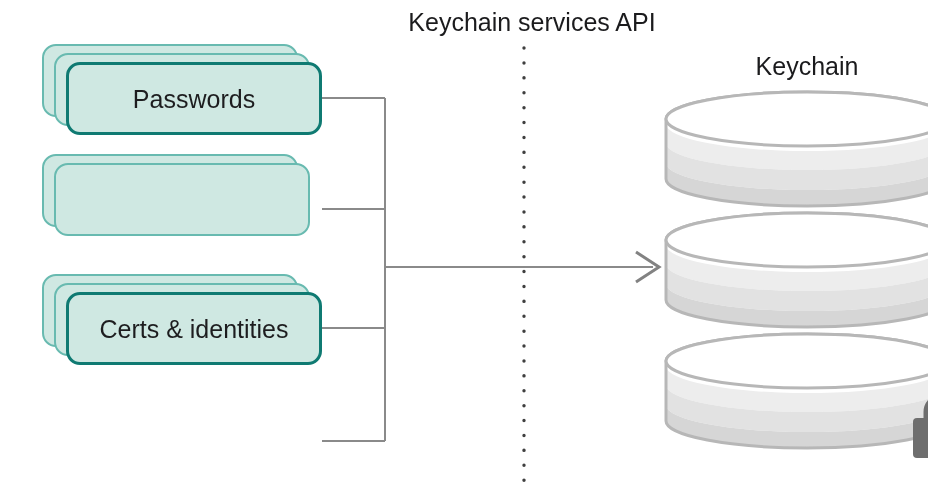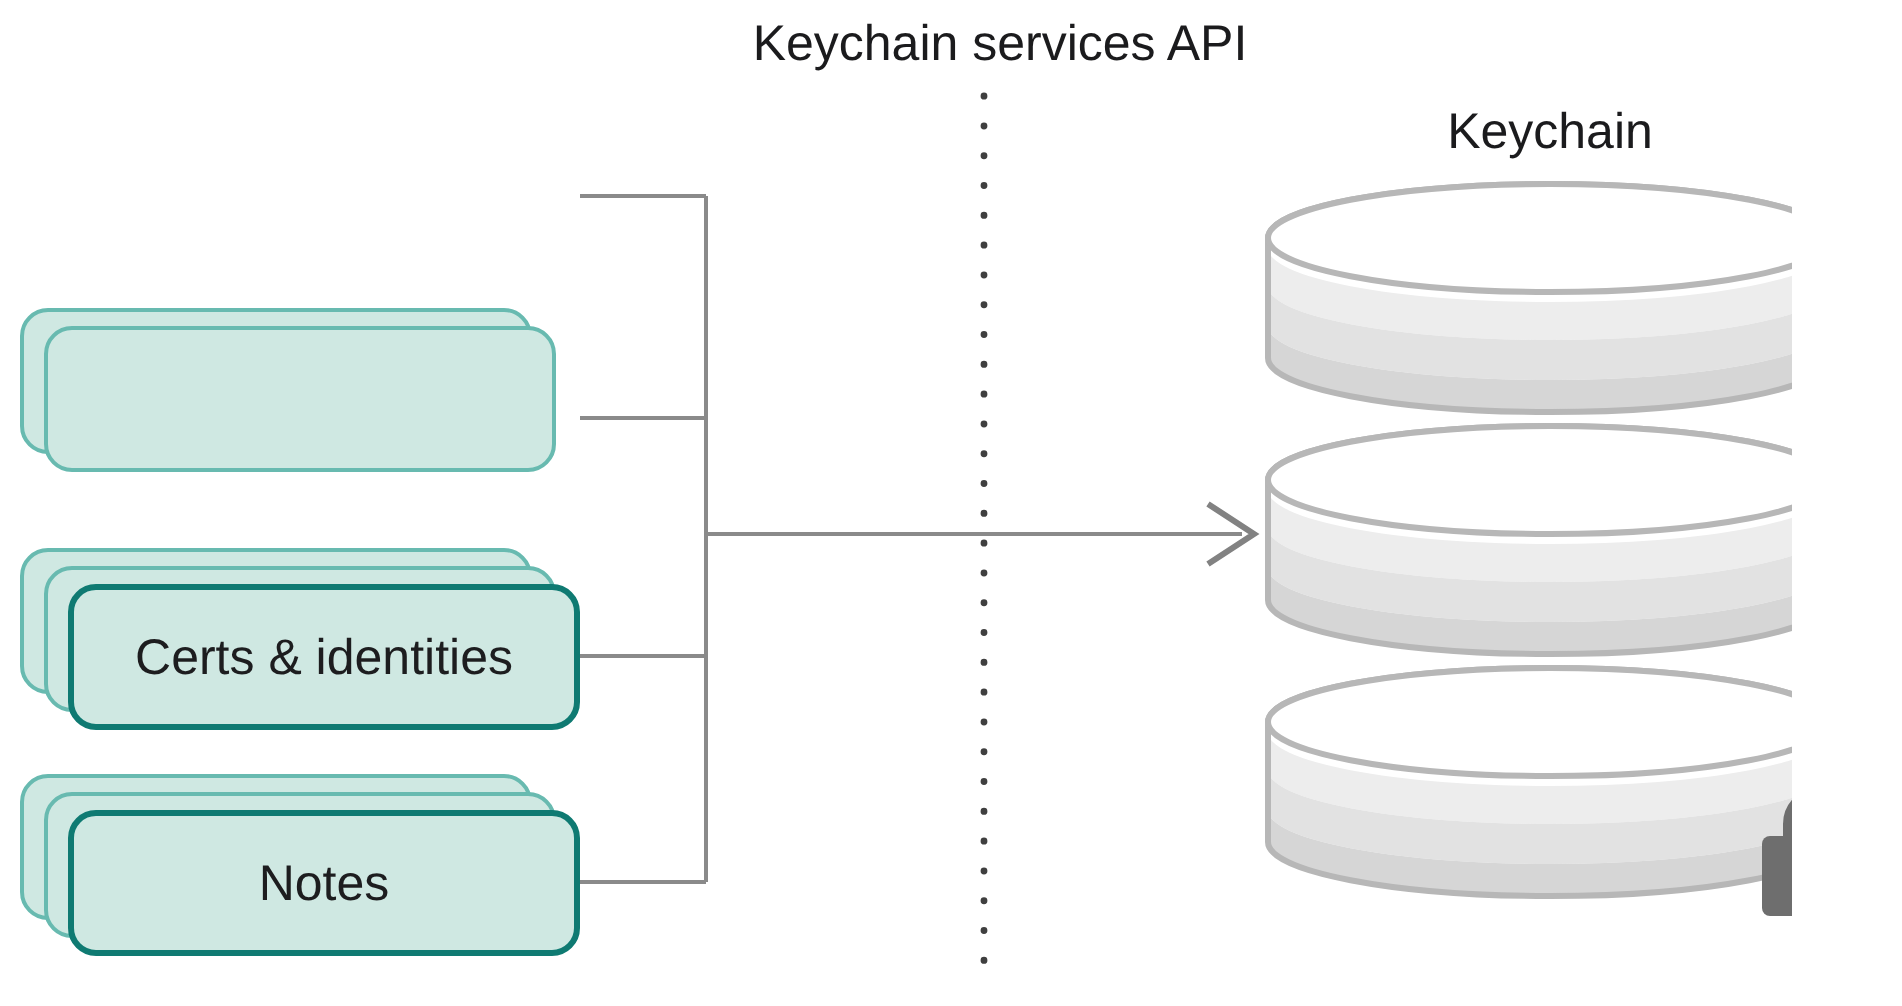--- a/index.html
+++ b/index.html
@@ -4,20 +4,21 @@
 <style>
   html, body { margin: 0; padding: 0; background: #ffffff; }
   .canvas {
     position: relative;
     width: 896px;
     height: 503px;
     background: #ffffff;
     font-family: "Liberation Sans", sans-serif;
     color: #1d1d1f;
     overflow: hidden;
+    margin-left: 32px;
   }
   .layer { position: absolute; left: 0; top: 0; }
 
   .title {
     position: absolute;
     left: 300px; top: 8px; width: 400px;
     text-align: center;
     font-size: 25px;
     color: #1b1b1d;
   }
@@ -105,35 +106,35 @@
 
     <g>
       <path d="M897 424 L897 412 A13 13 0 0 1 923 412 L923 424" stroke="#6e6e6e" stroke-width="11" fill="none"></path>
       <rect x="881" y="418" width="58" height="40" rx="4" fill="#6e6e6e"></rect>
     </g>
   </svg>
 
   <div class="title">Keychain services API</div>
   <div class="db-label">Keychain</div>
 
+  <div class="stack stack-p">
+    <div class="card back b1"></div>
+    <div class="card back b2"></div>
+    <div class="card front">
+      <span class="lbl">Passwords</span>
+    </div>
+  </div>
 
   <div class="stack stack-c">
     <div class="card back b1"></div>
     <div class="card back b2"></div>
   </div>
 
   <div class="stack stack-ce">
     <div class="card back b1"></div>
     <div class="card back b2"></div>
     <div class="card front">
       <span class="lbl">Certs &amp; identities</span>
     </div>
   </div>
 
-  <div class="stack stack-n">
-    <div class="card back b1"></div>
-    <div class="card back b2"></div>
-    <div class="card front">
-      <span class="lbl">Notes</span>
-    </div>
-  </div>
 
 </div>
 
 </body></html>

